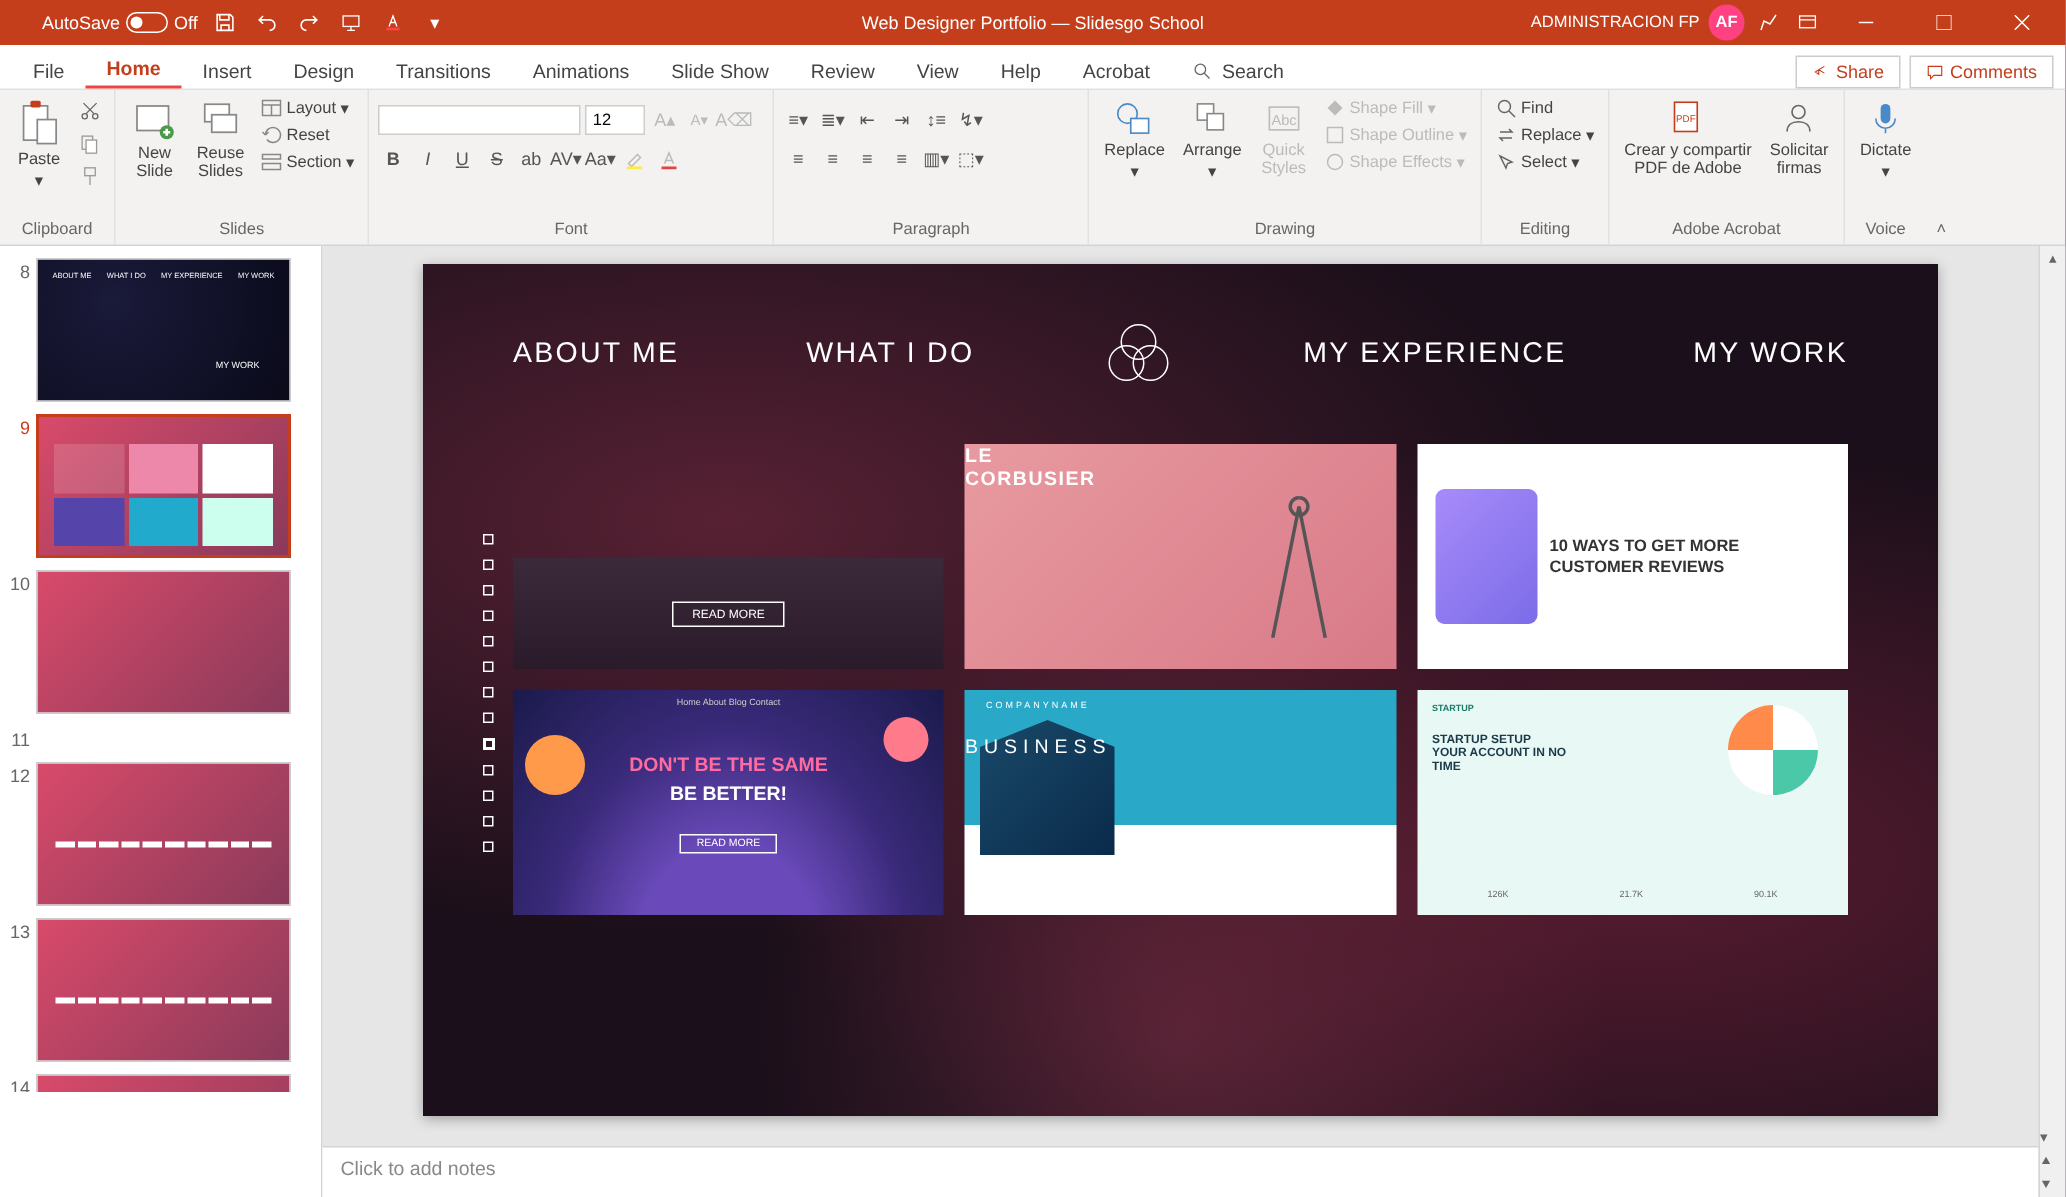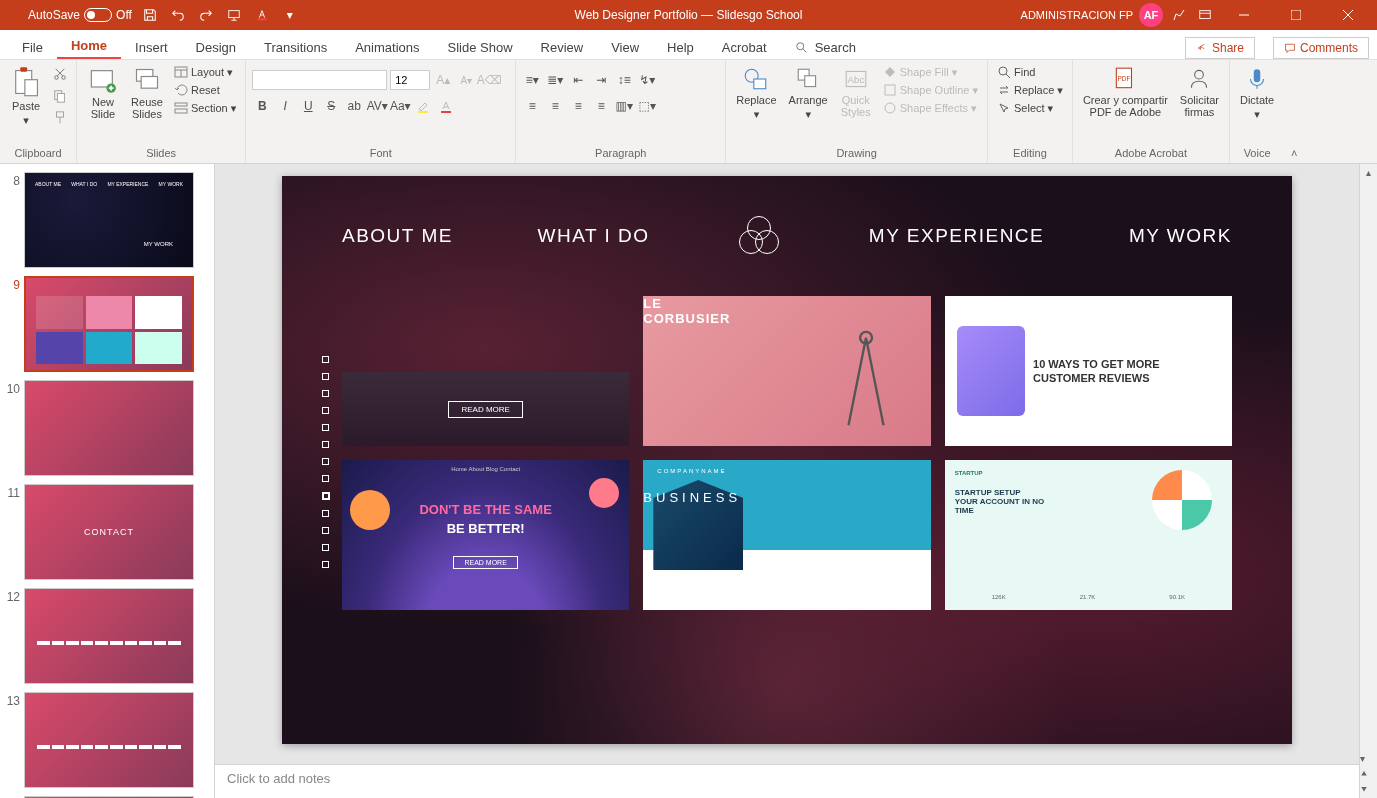--- a/index.html
+++ b/index.html
@@ -14,21 +14,21 @@
 .qat-btn { width: 20px; height: 20px; display: flex; align-items: center; justify-content: center; color: #fff; }
 .titlebar .center { position: absolute; left: 50%; transform: translateX(-50%); font-size: 12px; }
 .titlebar .right { margin-left: auto; display: flex; align-items: center; gap: 6px; padding-right: 6px; }
 .avatar { width: 24px; height: 24px; background: #ff4081; border-radius: 50%; display: flex; align-items: center; justify-content: center; font-size: 11px; font-weight: bold; }
 .win-btn { width: 46px; height: 30px; display: flex; align-items: center; justify-content: center; }
 
 
 .ribbon-tabs { height: 30px; background: #fff; display: flex; align-items: flex-end; padding-left: 8px; font-size: 13px; color: #444; border-bottom: 1px solid #e1e1e1; position: relative; }
 .tab { padding: 6px 14px 4px; cursor: pointer; }
 .tab.active { color: #c43e1c; border-bottom: 2px solid #ef4444; font-weight: 600; }
-.tab-right { margin-left: auto; display: flex; gap: 18px; padding-right: 8px; align-items: center; }
+.tab-right { margin-left: auto; display: flex; gap: 6px; padding-right: 8px; align-items: center; }
 .share-btn, .comments-btn { border: 1px solid #ccc; padding: 3px 10px; font-size: 12px; color: #c43e1c; display: flex; align-items: center; gap: 4px; }
 
 
 .ribbon { height: 104px; background: #f3f2f1; display: flex; border-bottom: 1px solid #d4d4d4; font-size: 11px; color: #444; }
 .group { border-right: 1px solid #e1e1e1; display: flex; flex-direction: column; justify-content: space-between; padding: 4px 6px 2px; }
 .group-label { text-align: center; font-size: 11px; color: #666; padding-bottom: 2px; position: relative; }
 .group-body { display: flex; gap: 4px; flex: 1; align-items: flex-start; }
 .big-btn { display: flex; flex-direction: column; align-items: center; justify-content: center; gap: 2px; padding: 2px 4px; min-width: 40px; }
 .big-btn .icon { font-size: 24px; }
 .big-btn .lbl { font-size: 11px; text-align: center; line-height: 1.1; }
@@ -475,23 +475,20 @@
       <div class="thumb-num">10</div>
       <div class="thumb pink">
           <div style="display:flex;gap:4px;padding:20px 14px 8px;">
             <div style="flex:1;background:rgba(0,0,0,0.3);height:60px;"></div>
             <div style="flex:1;background:rgba(0,0,0,0.3);height:60px;"></div>
           </div>
         </div>
     </div>
     <div class="thumb-row">
       <div class="thumb-num">11</div>
-      <div class="thumb pink">
-          <span style="font-size:9px;letter-spacing:1px;">CONTACT</span>
-        </div>
     </div>
     <div class="thumb-row">
       <div class="thumb-num">12</div>
       <div class="thumb pink">
           <div style="display:grid;grid-template-columns:repeat(10,1fr);gap:2px;padding:22px 12px 8px;width:100%;">
             <div style="height:4px;background:#fff;"></div>
             <div style="height:4px;background:#fff;"></div>
             <div style="height:4px;background:#fff;"></div>
             <div style="height:4px;background:#fff;"></div>
             <div style="height:4px;background:#fff;"></div>

